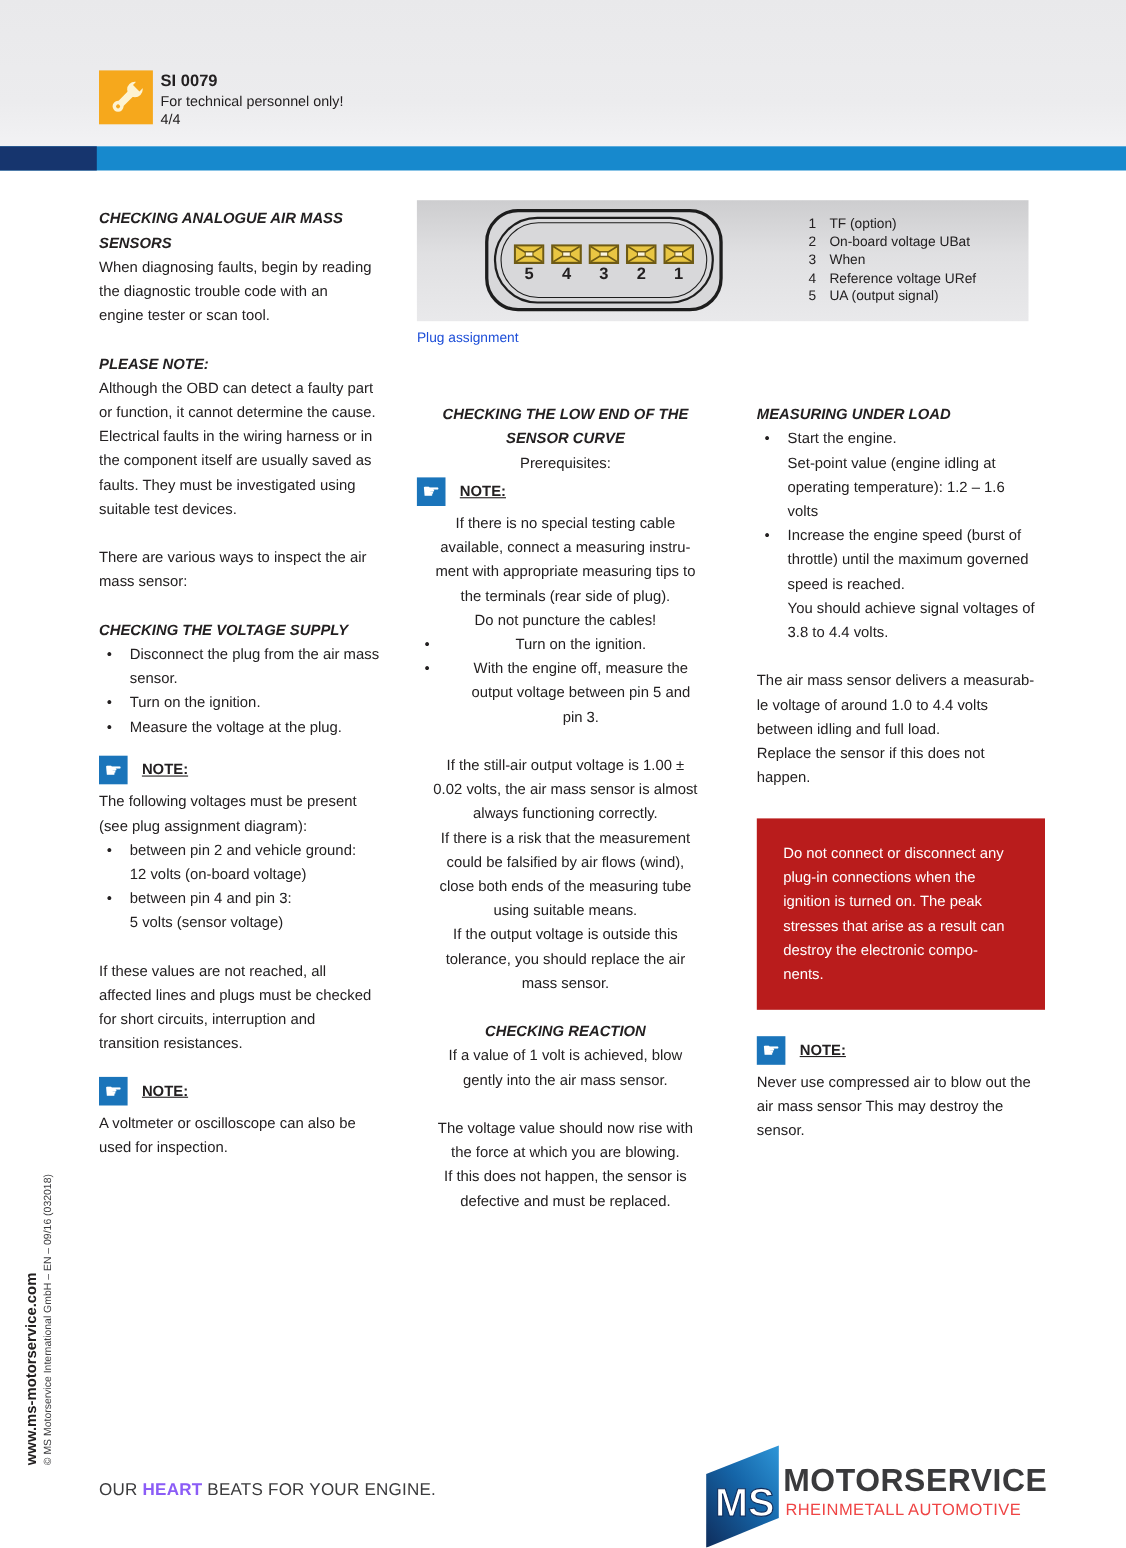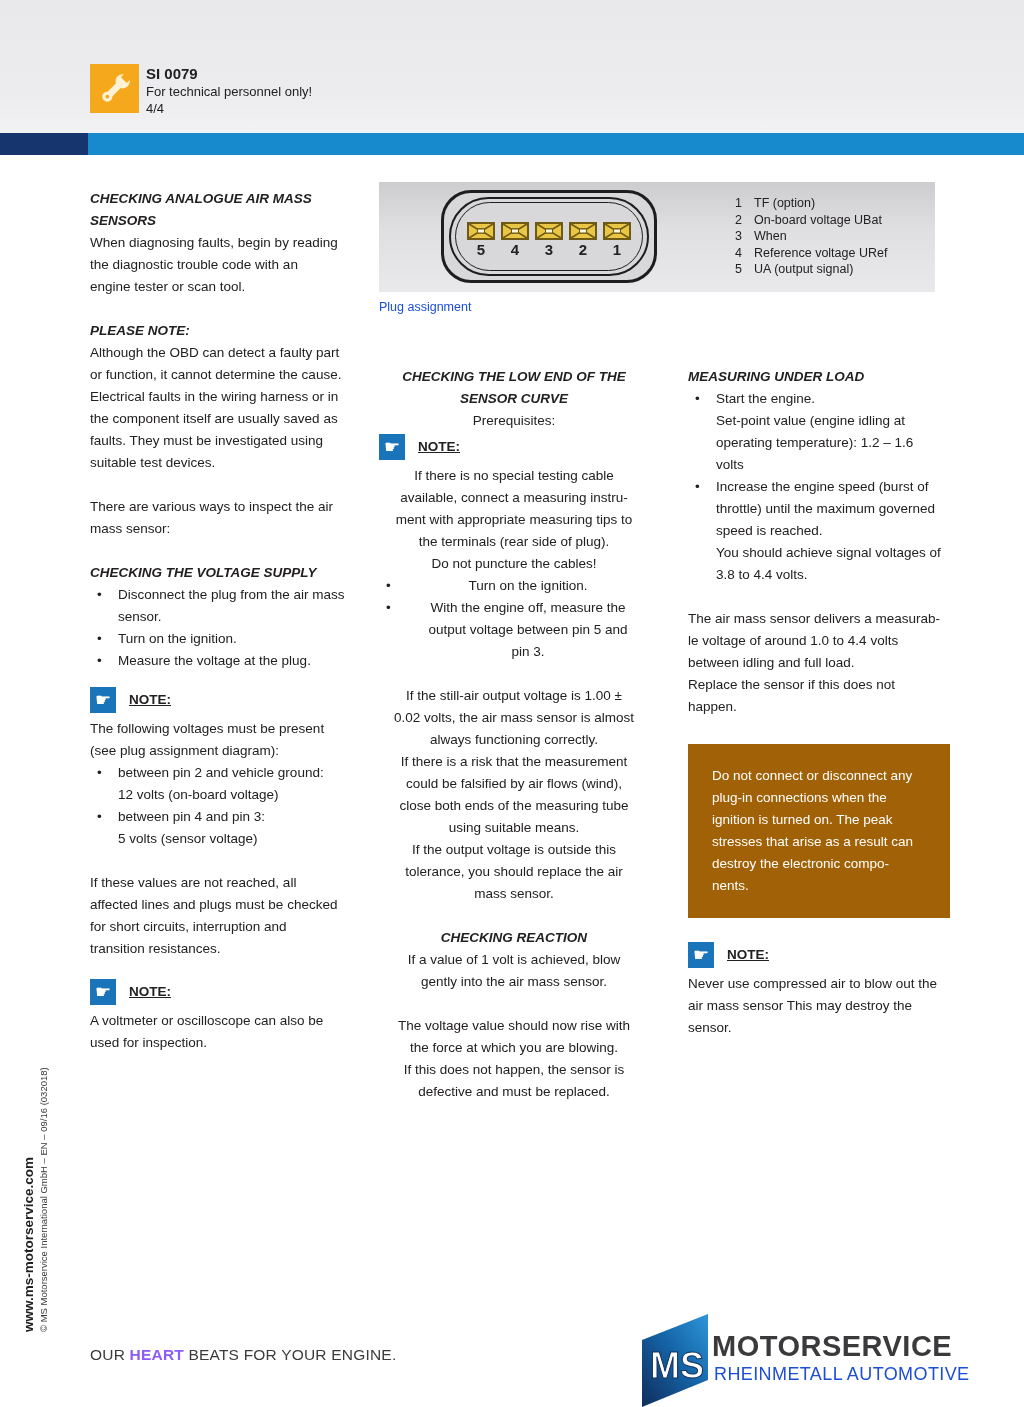--- a/index.html
+++ b/index.html
@@ -45,36 +45,36 @@
   .t { white-space:pre-line; }
   .h { font-weight:bold; white-space:pre-line;font-style:italic; }
   .mb { margin-bottom:22px; }
   ul { list-style:none; }
   li { position:relative; padding-left:28px; white-space:pre-line; }
   li::before { content:"\2022"; position:absolute; left:7px; top:0; }
   .note-head { display:flex; align-items:center; gap:13px; margin:15px 0 5px; }
   .note-icon { width:26px; height:26px; background:#1a74ba; color:#ffffff; flex:0 0 auto;
     display:flex; align-items:center; justify-content:center; font-size:18px; line-height:26px; }
   .note-label { font-weight:bold; font-size:13.5px;text-decoration:underline; }
-  .warning-box { background:#a16207; color:#ffffff; padding:21px 24px; margin-top:26px;
+  .warning-box { background:#b91c1c; color:#ffffff; padding:21px 24px; margin-top:26px;
     white-space:pre-line; line-height:22px; width:262px; }
 
   
   .sidebar-rot { position:absolute; left:20px; top:1332px; width:292px;
     transform:rotate(-90deg); transform-origin:0 0; }
   .sidebar-url { font-size:13.5px; font-weight:bold; line-height:17px; color:#232021; }
   .sidebar-copy { font-size:9.5px; line-height:13px; color:#3a3a3c; }
 
   
   .tagline { position:absolute; left:90px; top:1346px; font-size:15.5px; color:#3b3b3d; letter-spacing:0.2px; }
   .tagline .hl { color:#8b5cf6; font-weight:bold; }
   .ms-logo { position:absolute; left:637px; top:1311px; }
   .logo-name { position:absolute; left:712px; top:1330px; font-size:29px; font-weight:bold;
     color:#3a3a3c; letter-spacing:0.5px; }
-  .logo-sub { position:absolute; left:714px; top:1364px; font-size:18px; color:#1d4ed8; letter-spacing:0.4px; }
+  .logo-sub { position:absolute; left:714px; top:1364px; font-size:15px; color:#ef4444; letter-spacing:0.4px; }
 </style>
 </head>
 <body>
 
 <div class="header-band"></div>
 
 <div class="doc-icon">
   <svg width="40" height="40" viewBox="0 0 48 48">
     <g transform="rotate(45 24 24)">
       <circle cx="24" cy="11" r="8.5" fill="#fdf3d2"></circle>

